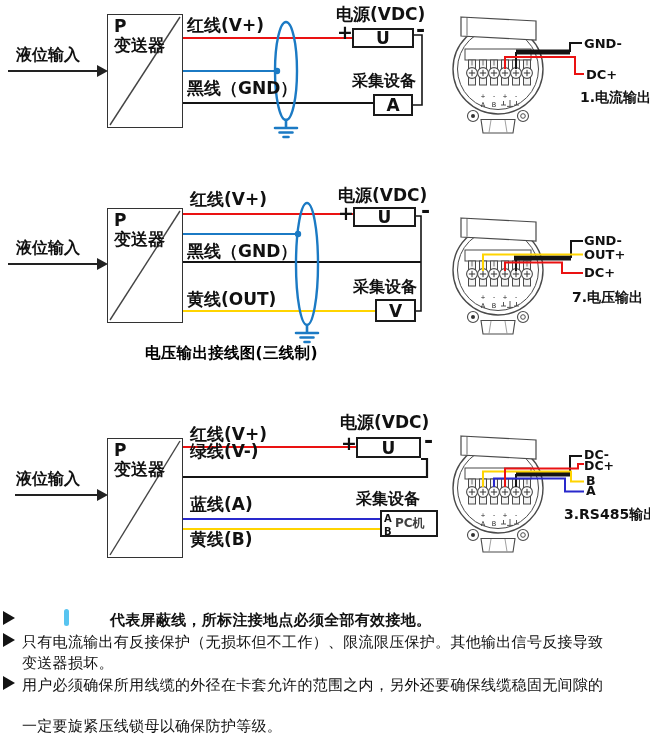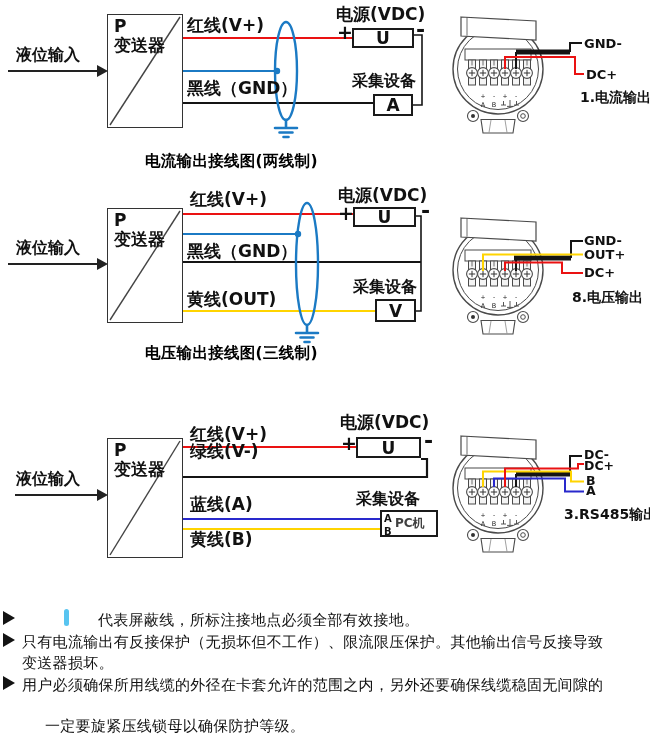--- a/index.html
+++ b/index.html
@@ -132,40 +132,39 @@
 <div class="lbl" style="left:187px;top:80px;">黑线（GND）</div>
 <div class="lbl" style="left:336px;top:6px;">电源(VDC)</div>
 <div class="sign" style="left:337px;top:23px;font-size:19px;">+</div>
 <div class="sign" style="left:416px;top:19px;font-size:22px;">-</div>
 <div class="box" style="left:352px;top:28px;width:62px;height:20px;">U</div>
 <div class="lbl small" style="left:352px;top:73px;">采集设备</div>
 <div class="box" style="left:373px;top:94px;width:40px;height:22px;">A</div>
 <div class="lead" style="left:584px;top:37px;">GND-</div>
 <div class="lead" style="left:586px;top:68px;">DC+</div>
 <div class="sidecap" style="left:570px;top:89px;margin-left:10px;">1.电流输出</div>
-<div class="cap" style="left:145px;top:151px;">电流输出接线图(两线制)</div>
 
 <div class="lbl small" style="left:16px;top:240px;">液位输入</div>
 <div class="tbox" style="left:107px;top:208px;width:76px;height:115px;">
   <div>P</div>
   <div>变送器</div>
 </div>
 <div class="lbl" style="left:190px;top:191px;">红线(V+)</div>
 <div class="lbl" style="left:187px;top:243px;">黑线（GND）</div>
 <div class="lbl" style="left:187px;top:291px;">黄线(OUT)</div>
 <div class="lbl" style="left:338px;top:187px;">电源(VDC)</div>
 <div class="sign" style="left:338px;top:204px;font-size:19px;">+</div>
 <div class="sign" style="left:421px;top:200px;font-size:22px;">-</div>
 <div class="box" style="left:353px;top:207px;width:63px;height:20px;">U</div>
 <div class="lbl small" style="left:353px;top:279px;">采集设备</div>
 <div class="box" style="left:375px;top:299px;width:41px;height:23px;">V</div>
 <div class="lead" style="left:584px;top:234px;">GND-</div>
 <div class="lead" style="left:584px;top:248px;">OUT+</div>
 <div class="lead" style="left:584px;top:266px;">DC+</div>
-<div class="sidecap" style="left:572px;top:289px;">8.电压输出</div>
+<div class="sidecap" style="left:572px;top:289px;">7.电压输出</div>
 <div class="cap" style="left:145px;top:343px;">电压输出接线图(三线制)</div>
 
 <div class="lbl small" style="left:16px;top:471px;">液位输入</div>
 <div class="tbox" style="left:107px;top:438px;width:76px;height:120px;">
   <div>P</div>
   <div>变送器</div>
 </div>
 <div class="lbl" style="left:190px;top:426px;">红线(V+)</div>
 <div class="lbl" style="left:190px;top:443px;">绿线(V-)</div>
 <div class="lbl" style="left:190px;top:496px;">蓝线(A)</div>
@@ -181,21 +180,21 @@
   <div class="pcmain" style="left:13px;top:5px;">PC机</div>
 </div>
 <div class="lead sm" style="left:584px;top:449px;text-align:center;">DC-</div>
 <div class="lead sm" style="left:584px;top:460px;">DC+</div>
 <div class="lead sm" style="left:586px;top:475px;">B</div>
 <div class="lead sm" style="left:586px;top:485px;">A</div>
 <div class="sidecap" style="left:564px;top:506px;">3.RS485输出</div>
 
 <div class="tri" style="left:3px;top:611px;"></div>
 <div class="capsule" style="left:64px;top:609px;"></div>
-<div class="note" style="left:98px;top:611px;">代表屏蔽线，所标注接地点必须全部有效接地。</div>
+<div class="note" style="left:110px;top:611px;font-weight:bold;">代表屏蔽线，所标注接地点必须全部有效接地。</div>
 <div class="tri" style="left:3px;top:633px;"></div>
 <div class="note" style="left:22px;top:633px;">只有电流输出有反接保护（无损坏但不工作）、限流限压保护。其他输出信号反接导致</div>
 <div class="note" style="left:22px;top:654px;">变送器损坏。</div>
 <div class="tri" style="left:3px;top:676px;"></div>
 <div class="note" style="left:22px;top:676px;">用户必须确保所用线缆的外径在卡套允许的范围之内，另外还要确保线缆稳固无间隙的</div>
-<div class="note" style="left:22px;top:717px;margin-left:23px;">一定要旋紧压线锁母以确保防护等级。</div>
+<div class="note" style="left:22px;top:717px;">一定要旋紧压线锁母以确保防护等级。</div>
 
 </div>
 
 </body></html>

